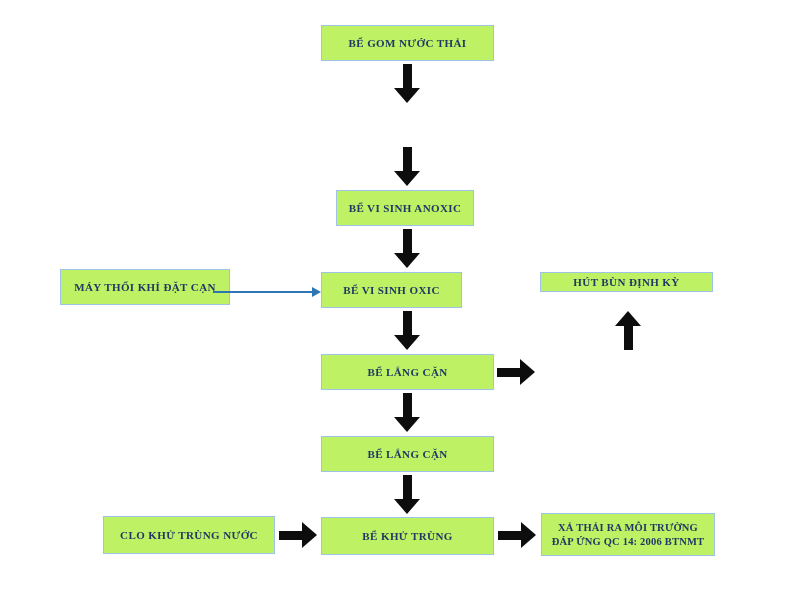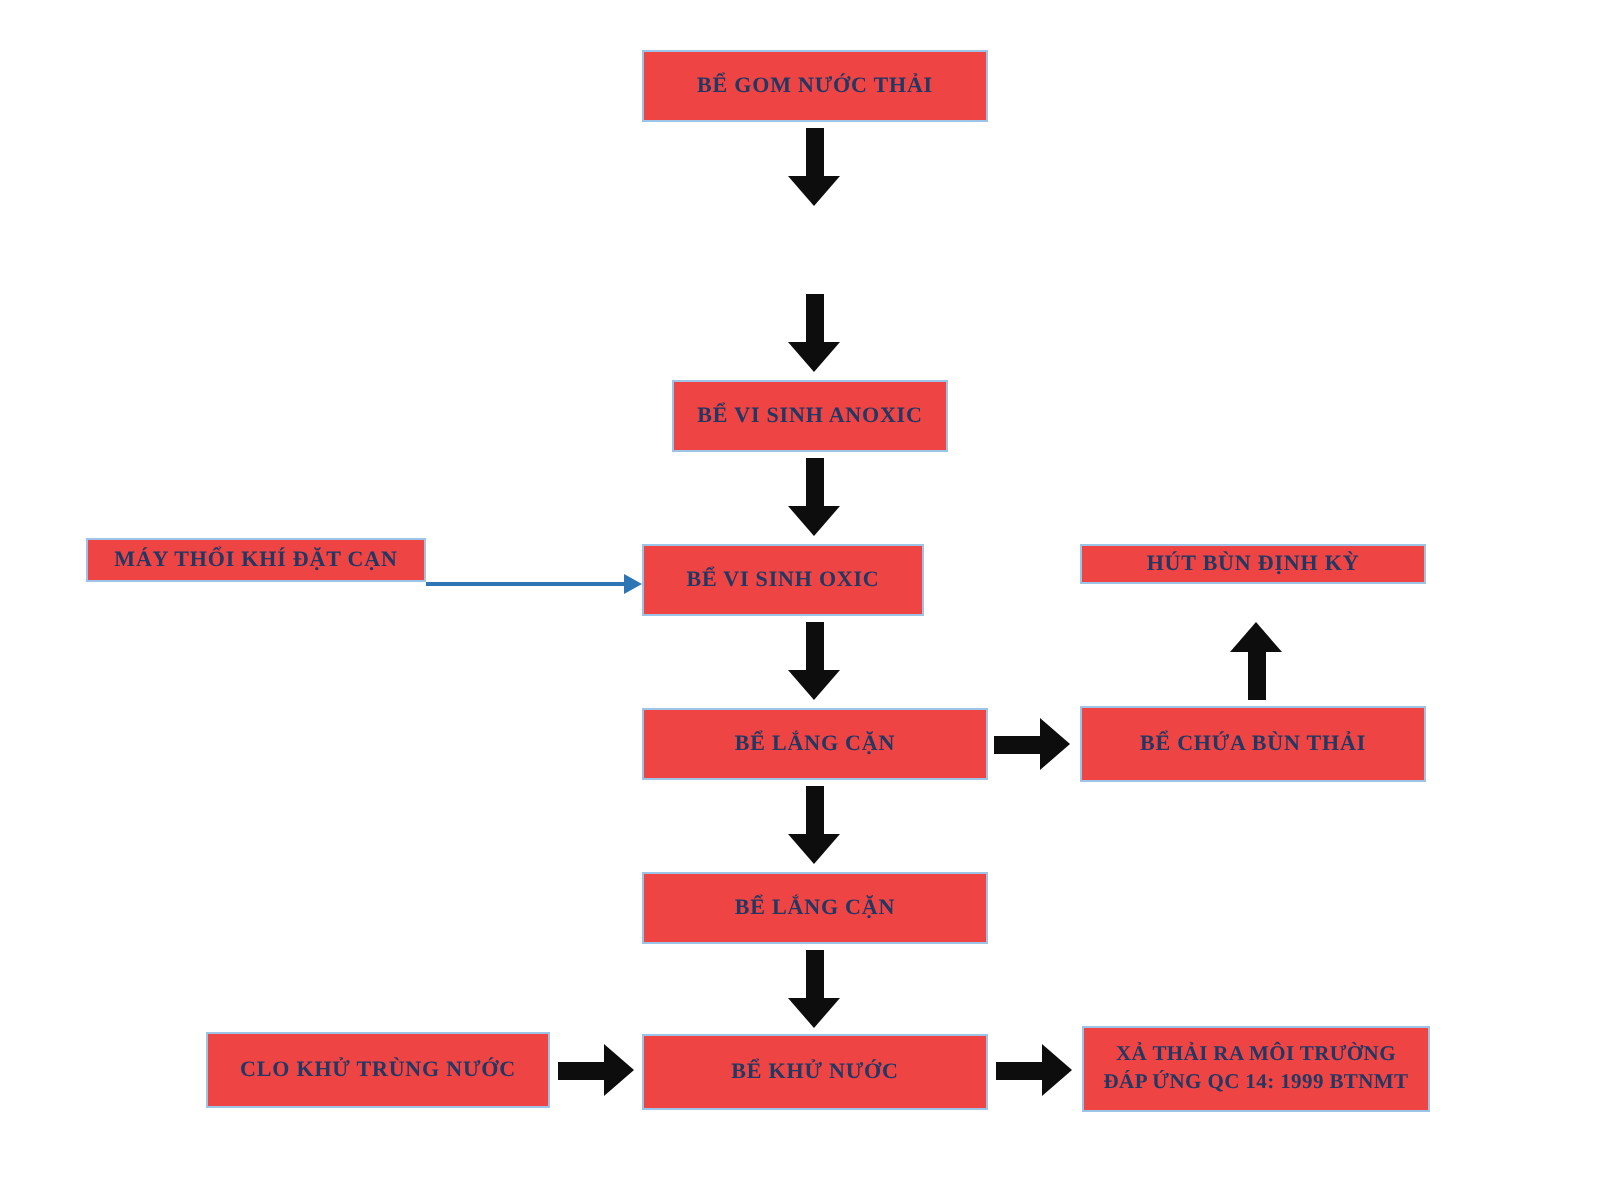--- a/index.html
+++ b/index.html
@@ -9,21 +9,21 @@
     --accent:#2E75B6;
     --bg:#FFFFFF;
   }
   *{box-sizing:border-box;}
   body{margin:0;background:var(--bg);}
   .canvas{
     position:relative;width:800px;height:600px;background:var(--bg);
     font-family:"Liberation Serif","DejaVu Serif",serif;overflow:hidden;
   }
   .node{
-    position:absolute;border:1.5px solid var(--box-border);background:#ef4444;
+    position:absolute;border:1.5px solid var(--box-border);background:#bef264;
     display:flex;align-items:center;justify-content:center;text-align:center;
     color:var(--text);font-weight:bold;font-size:11px;letter-spacing:.4px;
     line-height:1.3;padding:2px 6px;
   }
   .node .ln{display:block;}
   .node.small-text{font-size:10.5px;letter-spacing:.2px;text-align:center;}
 
   
   .arr{position:absolute;display:flex;}
   .arr-down{flex-direction:column;align-items:center;width:26px;}
@@ -43,30 +43,29 @@
 </head>
 <body>
 
 <div class="canvas">
 
   <div class="node" style="left:321px;top:25px;width:173px;height:36px">BỂ GOM NƯỚC THẢI</div>
   <div class="node" style="left:336px;top:190px;width:138px;height:36px">BỂ VI SINH ANOXIC</div>
   <div class="node" style="left:321px;top:272px;width:141px;height:36px">BỂ VI SINH OXIC</div>
   <div class="node" style="left:321px;top:354px;width:173px;height:36px">BỂ LẮNG CẶN</div>
   <div class="node" style="left:321px;top:436px;width:173px;height:36px">BỂ LẮNG CẶN</div>
-  <div class="node" style="left:321px;top:517px;width:173px;height:38px">BỂ KHỬ NƯỚC</div>
+  <div class="node" style="left:321px;top:517px;width:173px;height:38px">BỂ KHỬ TRÙNG</div>
 
-  <div class="node" style="left:43px;top:269px;width:170px;height:22px">MÁY THỔI KHÍ ĐẶT CẠN</div>
+  <div class="node" style="left:60px;top:269px;width:170px;height:36px">MÁY THỔI KHÍ ĐẶT CẠN</div>
   <div class="node" style="left:540px;top:272px;width:173px;height:20px">HÚT BÙN ĐỊNH KỲ</div>
-  <div class="node" style="left:540px;top:353px;width:173px;height:38px">BỂ CHỨA BÙN THẢI</div>
   <div class="node" style="left:103px;top:516px;width:172px;height:38px">CLO KHỬ TRÙNG NƯỚC</div>
   <div class="node small-text" style="left:541px;top:513px;width:174px;height:43px">
     <div>
       <span class="ln">XẢ THẢI RA MÔI TRƯỜNG</span>
-      <span class="ln">ĐÁP ỨNG QC 14: 1999 BTNMT</span>
+      <span class="ln">ĐÁP ỨNG QC 14: 2006 BTNMT</span>
     </div>
   </div>
 
   <div class="arr arr-down" style="left:394px;top:64px">
       <div class="stem"></div>
       <div class="head"></div>
     </div>
   <div class="arr arr-down" style="left:394px;top:147px">
       <div class="stem"></div>
       <div class="head"></div>

